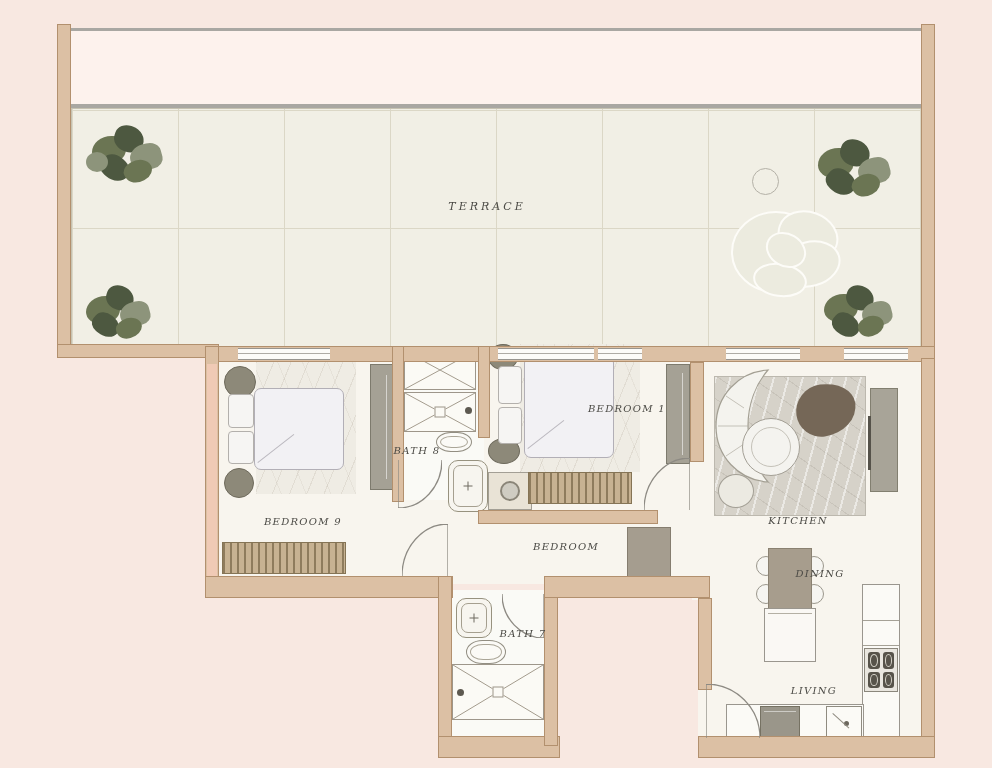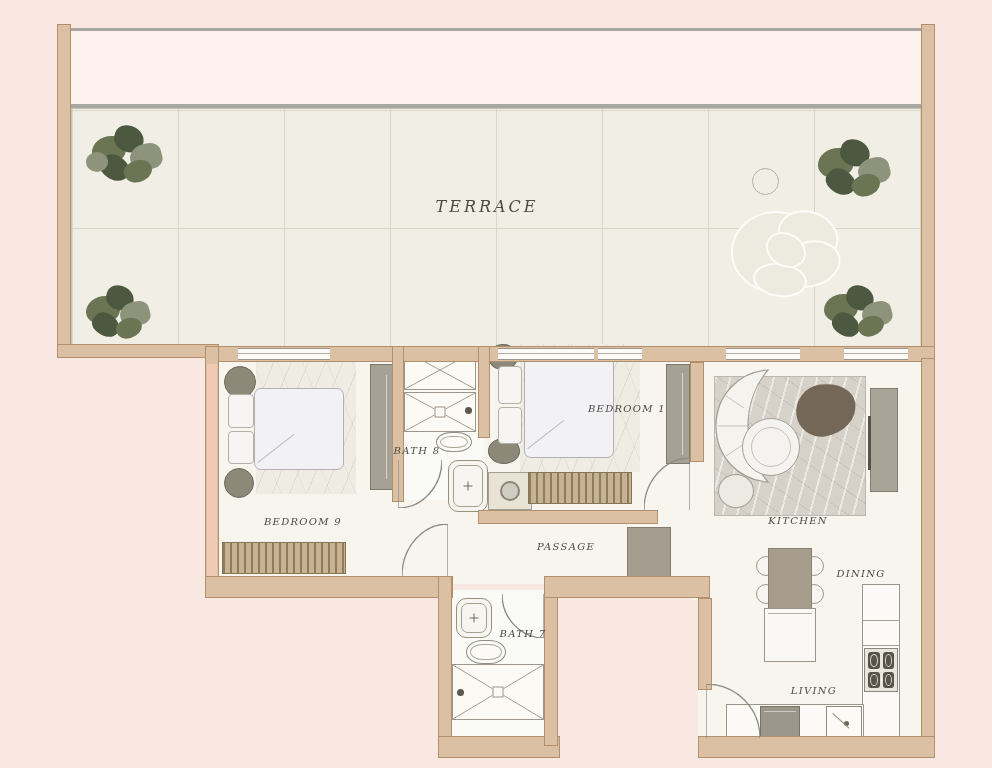--- a/index.html
+++ b/index.html
@@ -10,21 +10,21 @@
   .band{background:var(--band,#fdf2ed);border-top:3px solid var(--band-line,#a9a7a2);border-bottom:4px solid var(--band-line,#a9a7a2);}
   .tiles{background-color:var(--terrace-floor,#f1efe5);border:1px solid #c6c2b1;
     background-image:repeating-linear-gradient(90deg,var(--tile-line,#dbd7c6) 0 1px,transparent 1px 106px),
                      repeating-linear-gradient(0deg,var(--tile-line,#dbd7c6) 0 1px,transparent 1px 118px);}
   .floor{background:var(--floor,#f8f5ee);}
   .bathfloor{background:#fafaf6;}
   .rug{background:var(--rug-light,#efece4);}
   .marble{background-image:repeating-linear-gradient(112deg,rgba(170,158,142,.20) 0 1px,transparent 1px 16px),repeating-linear-gradient(68deg,rgba(170,158,142,.13) 0 1px,transparent 1px 23px);}
   .ruggray{background-color:var(--rug-gray,#d6d2c9);background-image:repeating-linear-gradient(105deg,rgba(255,255,255,.5) 0 2px,transparent 2px 14px),repeating-linear-gradient(35deg,rgba(120,112,100,.15) 0 1px,transparent 1px 19px);border:1px solid #bcb8ae;}
   .label{transform:translate(-50%,-50%);font-style:italic;font-size:10px;letter-spacing:1.3px;color:var(--label-text,#4b4a45);white-space:nowrap;}
-  .label.big{font-size:16px;letter-spacing:3px;}
+  .label.big{font-size:11px;letter-spacing:3px;}
   .furn{background:var(--furniture-white,#f4f3ef);border:1px solid var(--furniture-border,#a39f95);}
   .round{border-radius:50%;}
   .darkstool{background:var(--stool-dark,#8d8979);border:1px solid #6e6a5c;border-radius:50%;}
   .gray{background:var(--furniture-gray,#a8a498);border:1px solid #827f70;}
   .hatch{background-color:var(--wood-hatch,#c7b292);background-image:repeating-linear-gradient(90deg,rgba(86,70,40,.5) 0 2px,transparent 2px 7px);border:1px solid #857455;}
   .window{background:#fcfbf8;border-top:1px solid #98958f;border-bottom:1px solid #98958f;background-image:linear-gradient(180deg,transparent 0 4px,#aeaba4 4px 5px,transparent 5px 12px);}
   .xbox{background:#fbfaf5;border:1px solid #9d968a;}
   .xbox svg{position:absolute;inset:0;width:100%;height:100%;}
   .csq{position:absolute;width:9px;height:9px;border:1px solid #9d968a;background:#fbfaf5;left:50%;top:50%;transform:translate(-50%,-50%);}
   .shead{position:absolute;width:7px;height:7px;border-radius:50%;background:#5d5950;}
@@ -247,18 +247,18 @@
     </svg>
   <svg class="abs door" style="left:706px;top:684px;width:54px;height:54px;transform:scaleX(-1)" viewBox="0 0 50 50" preserveAspectRatio="none">
       <path d="M50 0 L50 50 M50 0 A50 50 0 0 0 0 50" vector-effect="non-scaling-stroke"></path>
     </svg>
 
   <div class="abs label big" style="left:487px;top:206px">TERRACE</div>
   <div class="abs label" style="left:627px;top:408px">BEDROOM 1</div>
   <div class="abs label" style="left:303px;top:521px">BEDROOM 9</div>
   <div class="abs label" style="left:417px;top:450px">BATH 8</div>
   <div class="abs label" style="left:523px;top:633px">BATH 7</div>
-  <div class="abs label" style="left:566px;top:546px">PASSAGE</div>
+  <div class="abs label" style="left:566px;top:546px">BEDROOM</div>
   <div class="abs label" style="left:798px;top:520px">KITCHEN</div>
-  <div class="abs label" style="left:861px;top:573px">DINING</div>
+  <div class="abs label" style="left:820px;top:573px">DINING</div>
   <div class="abs label" style="left:814px;top:690px">LIVING</div>
 
 </div>
 
 </body></html>

